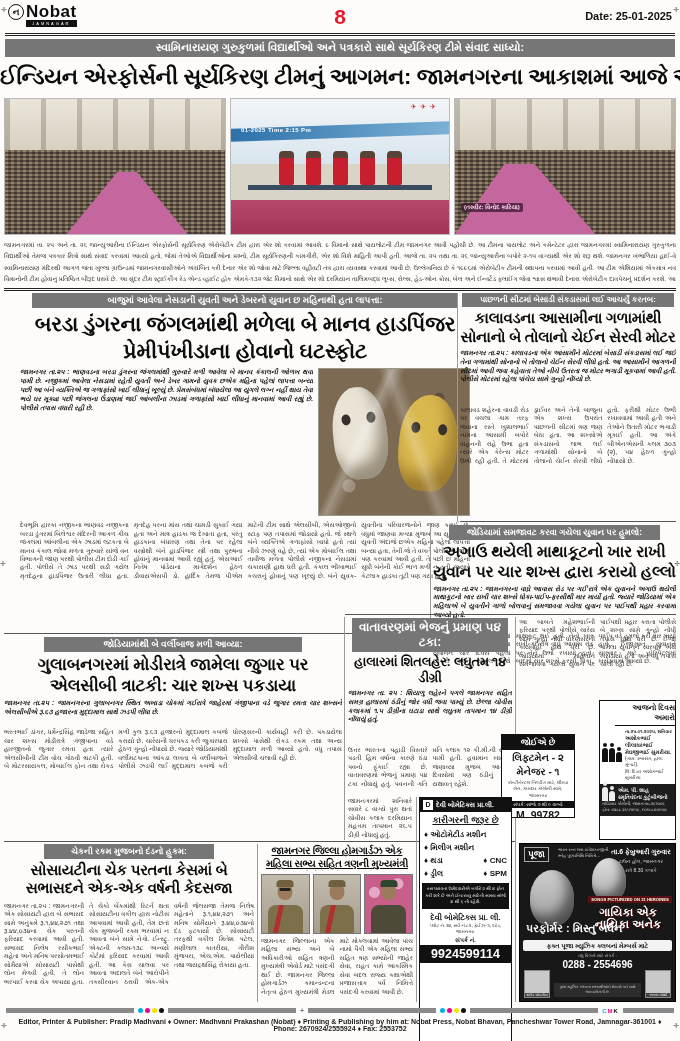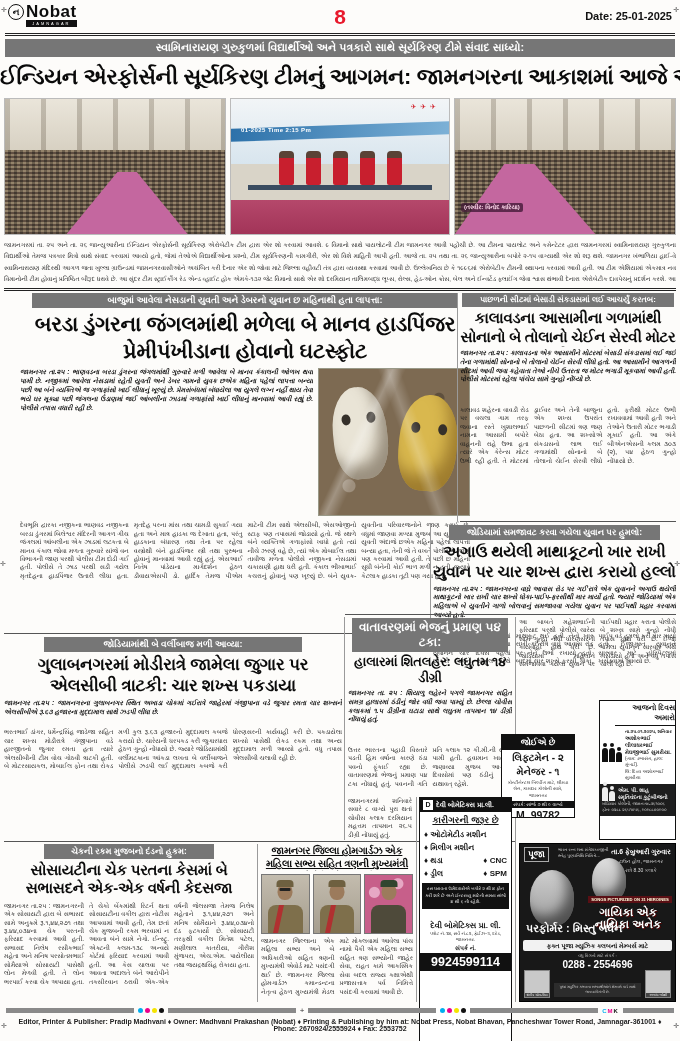--- a/index.html
+++ b/index.html
@@ -121,21 +121,21 @@
   .obit-blk2 { background:#1d1d1d; color:#eee; padding:3px 2px; }
   .obit-blk2 .person, .obit-blk2 .person::before { background:#eee; }
   .obit-addr { font-size:4.2px; line-height:1.4; color:#ddd; }
   
   .devi-head { display:flex; align-items:center; gap:3px; background:#111; color:#fff; padding:2px 3px; font-size:6.8px; font-weight:bold; }
   .devi-logo { width:10px; height:10px; background:#fff; color:#111; font-size:7px; font-weight:bold; text-align:center; line-height:10px; flex:0 0 auto; }
   .devi-sub { font-size:9px; font-weight:bold; text-align:center; text-decoration:underline; margin:3px 0 2px; }
   .devi-item { font-size:8px; font-weight:bold; padding:1.5px 4px; }
   .devi-pair { display:flex; justify-content:space-between; padding:1.5px 4px; font-size:8px; font-weight:bold; }
   .devi-note { background:#111; color:#fff; font-size:4.5px; text-align:center; line-height:1.45; padding:3px 2px; margin:3px 2px; }
-  .devi-name { font-size:8px; font-weight:bold; text-align:center; margin-top:12px; }
+  .devi-name { font-size:8px; font-weight:bold; text-align:center; margin-top:4px; }
   .devi-addr { font-size:4.6px; text-align:center; line-height:1.35; }
   .devi-cl { font-size:6px; font-weight:bold; text-align:center; margin-top:2px; }
   .devi-ph { background:#111; color:#fff; font-size:12.5px; font-weight:bold; text-align:center; padding:2px 0; margin-top:1px; }
   
   .pooja { background:#181818; color:#fff; border:1px solid #000; }
   .pj-face { position:absolute; border-radius:50% 50% 44% 44%; }
   .pj-f1 { left:10px; top:26px; width:44px; height:56px; background:linear-gradient(#cfcfcf,#9b9b9b); box-shadow:inset -8px -10px 12px rgba(0,0,0,.5); }
   .pj-f2 { left:72px; top:14px; width:34px; height:44px; background:linear-gradient(#e0e0e0,#a8a8a8); box-shadow:inset -6px -8px 10px rgba(0,0,0,.5); }
   .pj-brand { position:absolute; left:4px; top:3px; font-size:9px; font-weight:bold; color:#fff; border:1px solid #aaa; padding:1px 3px; }
   .pj-tag { position:absolute; left:38px; top:3px; right:66px; font-size:4.2px; line-height:1.35; color:#ddd; }

